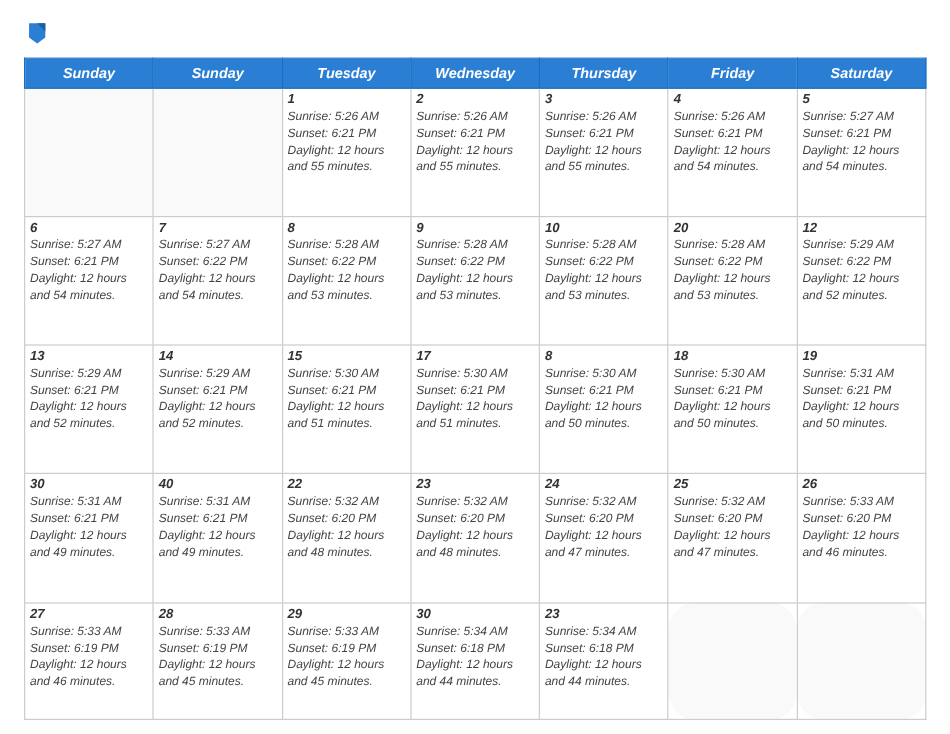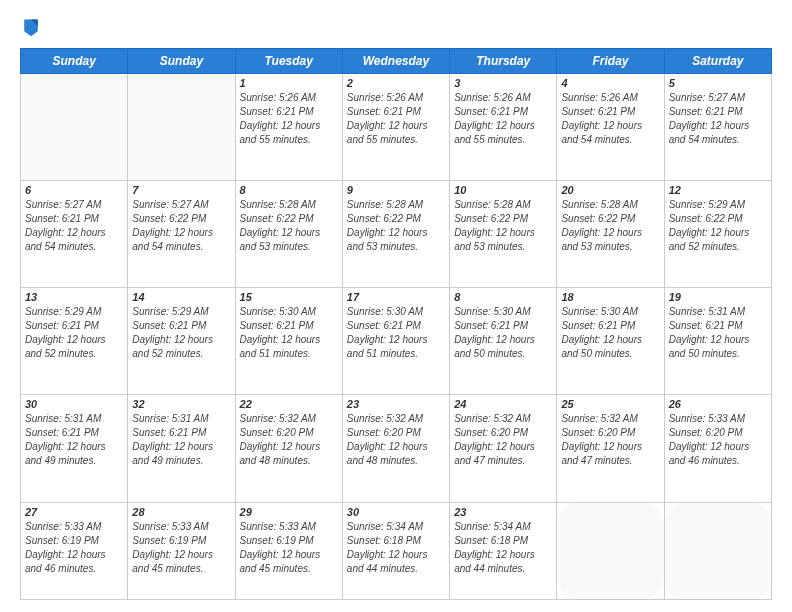--- a/index.html
+++ b/index.html
@@ -264,21 +264,21 @@
           </td>
         </tr>
         <tr>
           <td>
             <span class="day-num">30</span>
             <div class="day-info" style="white-space: pre-line;">Sunrise: 5:31 AM
 Sunset: 6:21 PM
 Daylight: 12 hours and 49 minutes.</div>
           </td>
           <td>
-            <span class="day-num">32</span>
+            <span class="day-num">40</span>
             <div class="day-info" style="white-space: pre-line;">Sunrise: 5:31 AM
 Sunset: 6:21 PM
 Daylight: 12 hours and 49 minutes.</div>
           </td>
           <td>
             <span class="day-num">22</span>
             <div class="day-info" style="white-space: pre-line;">Sunrise: 5:32 AM
 Sunset: 6:20 PM
 Daylight: 12 hours and 48 minutes.</div>
           </td>

